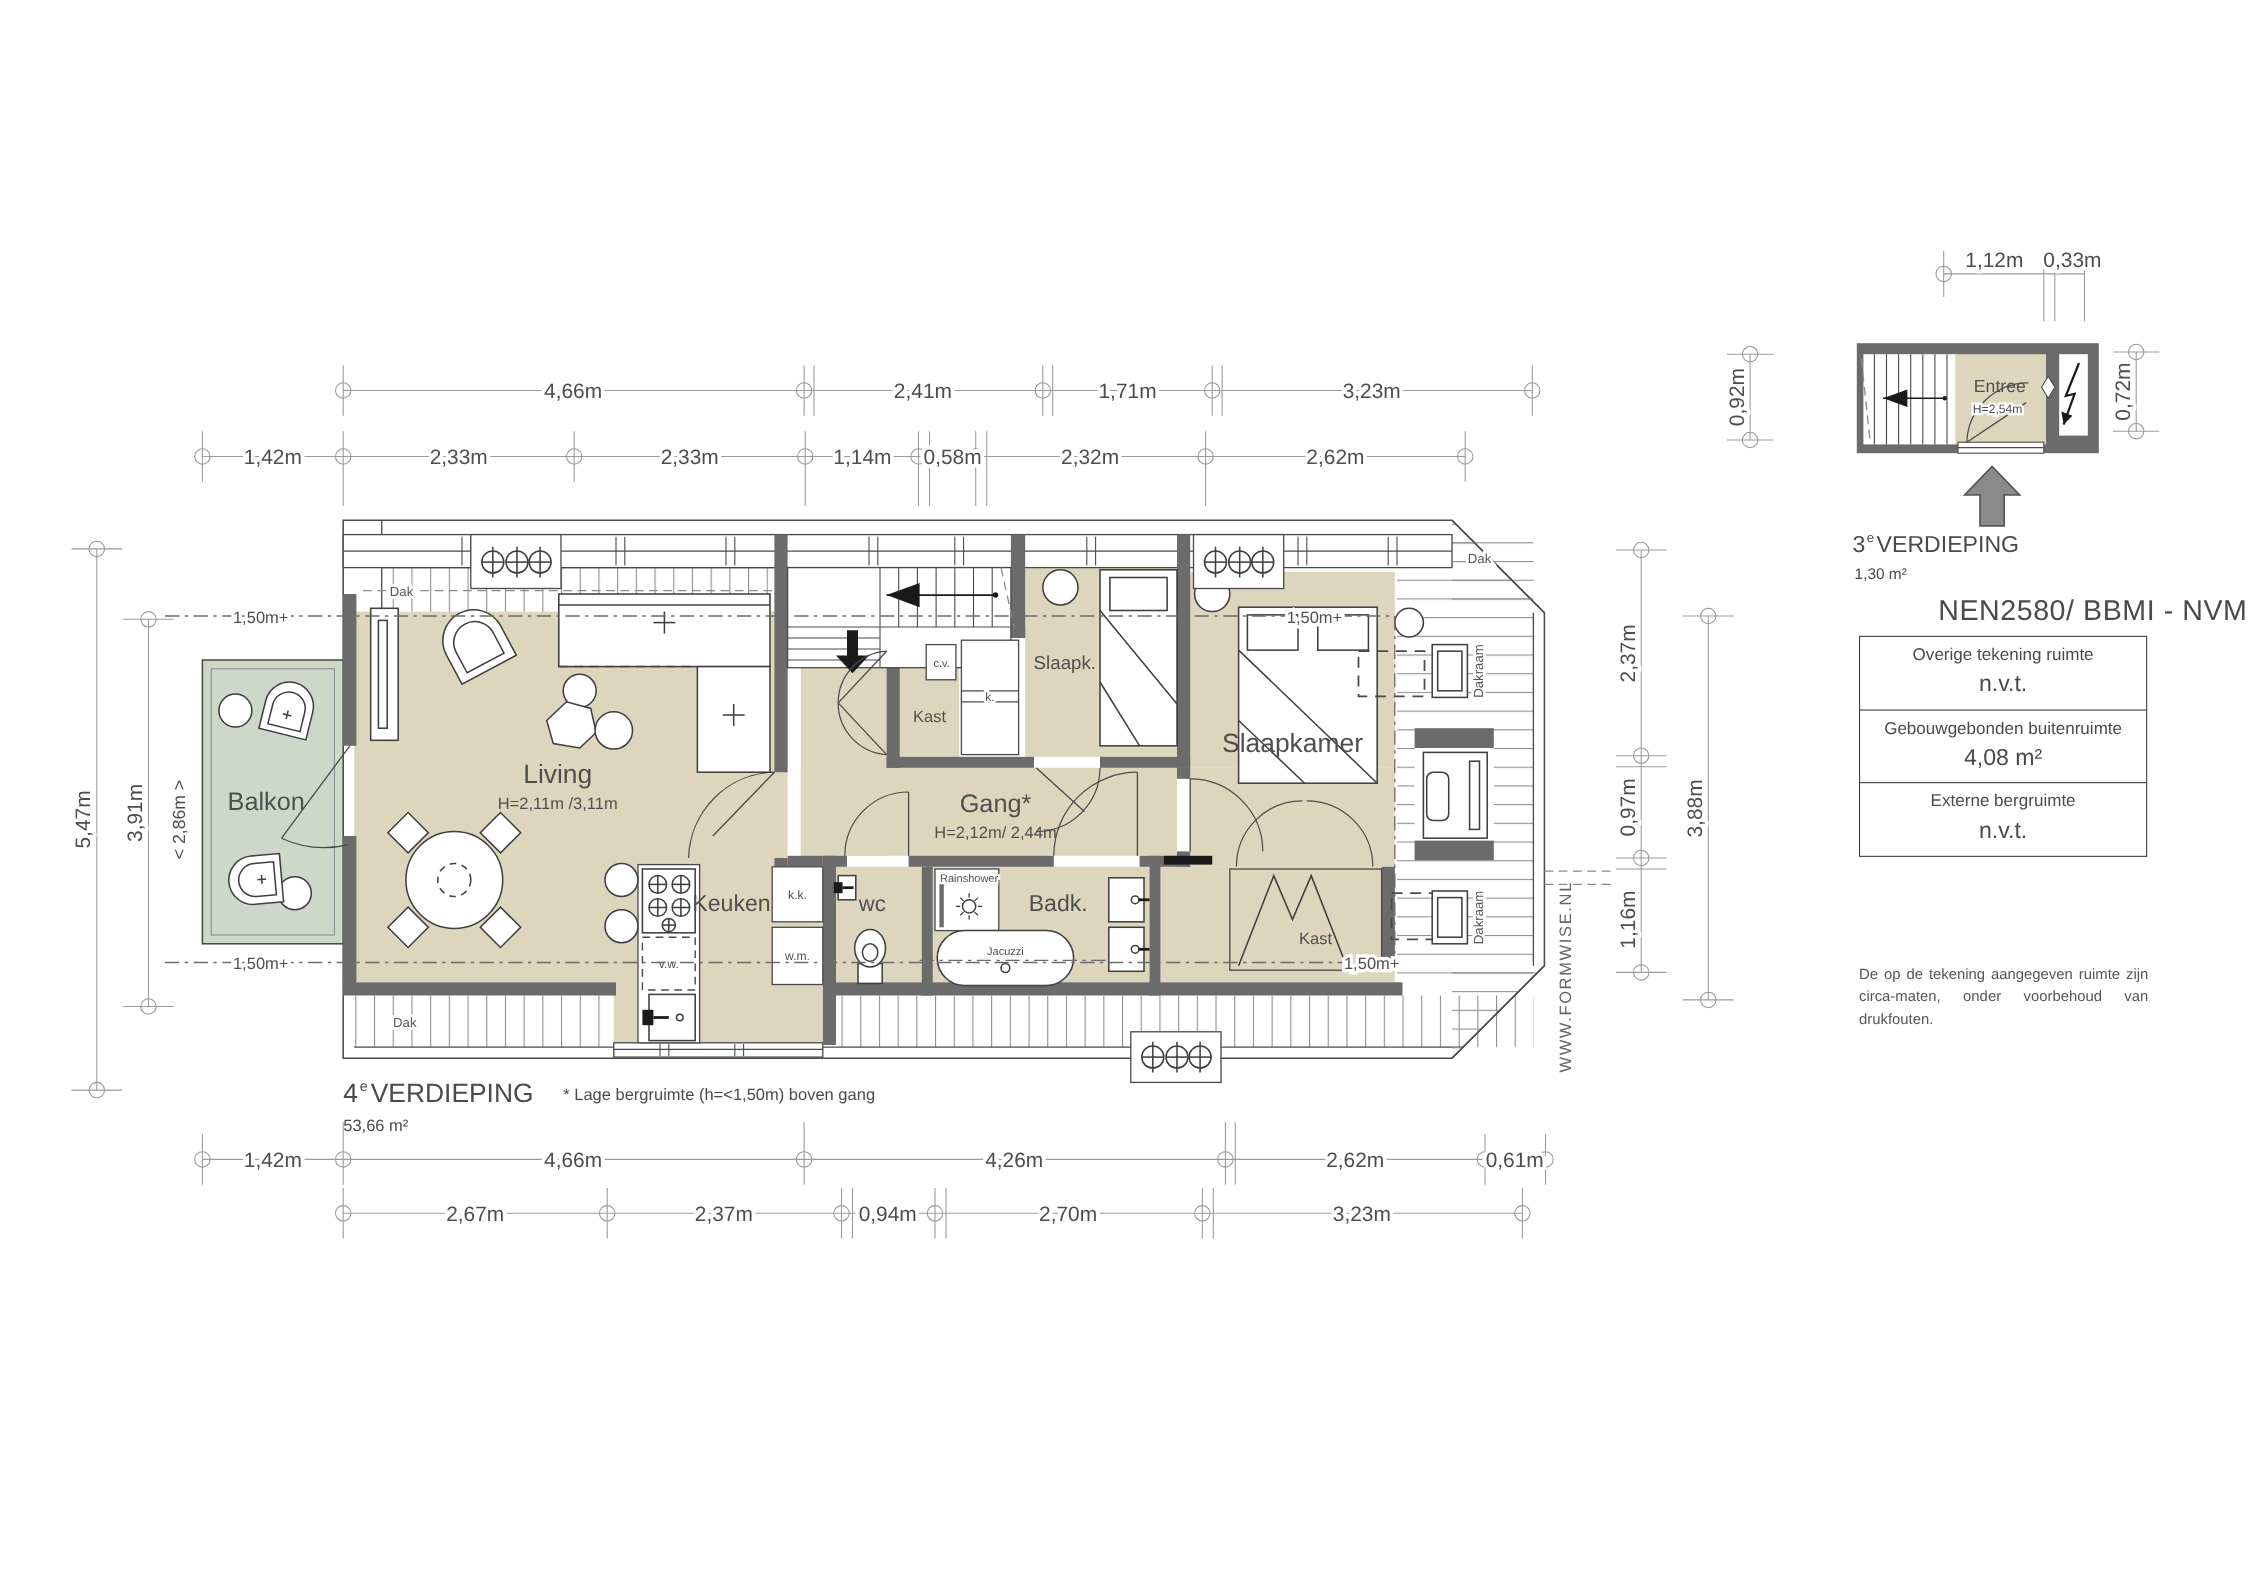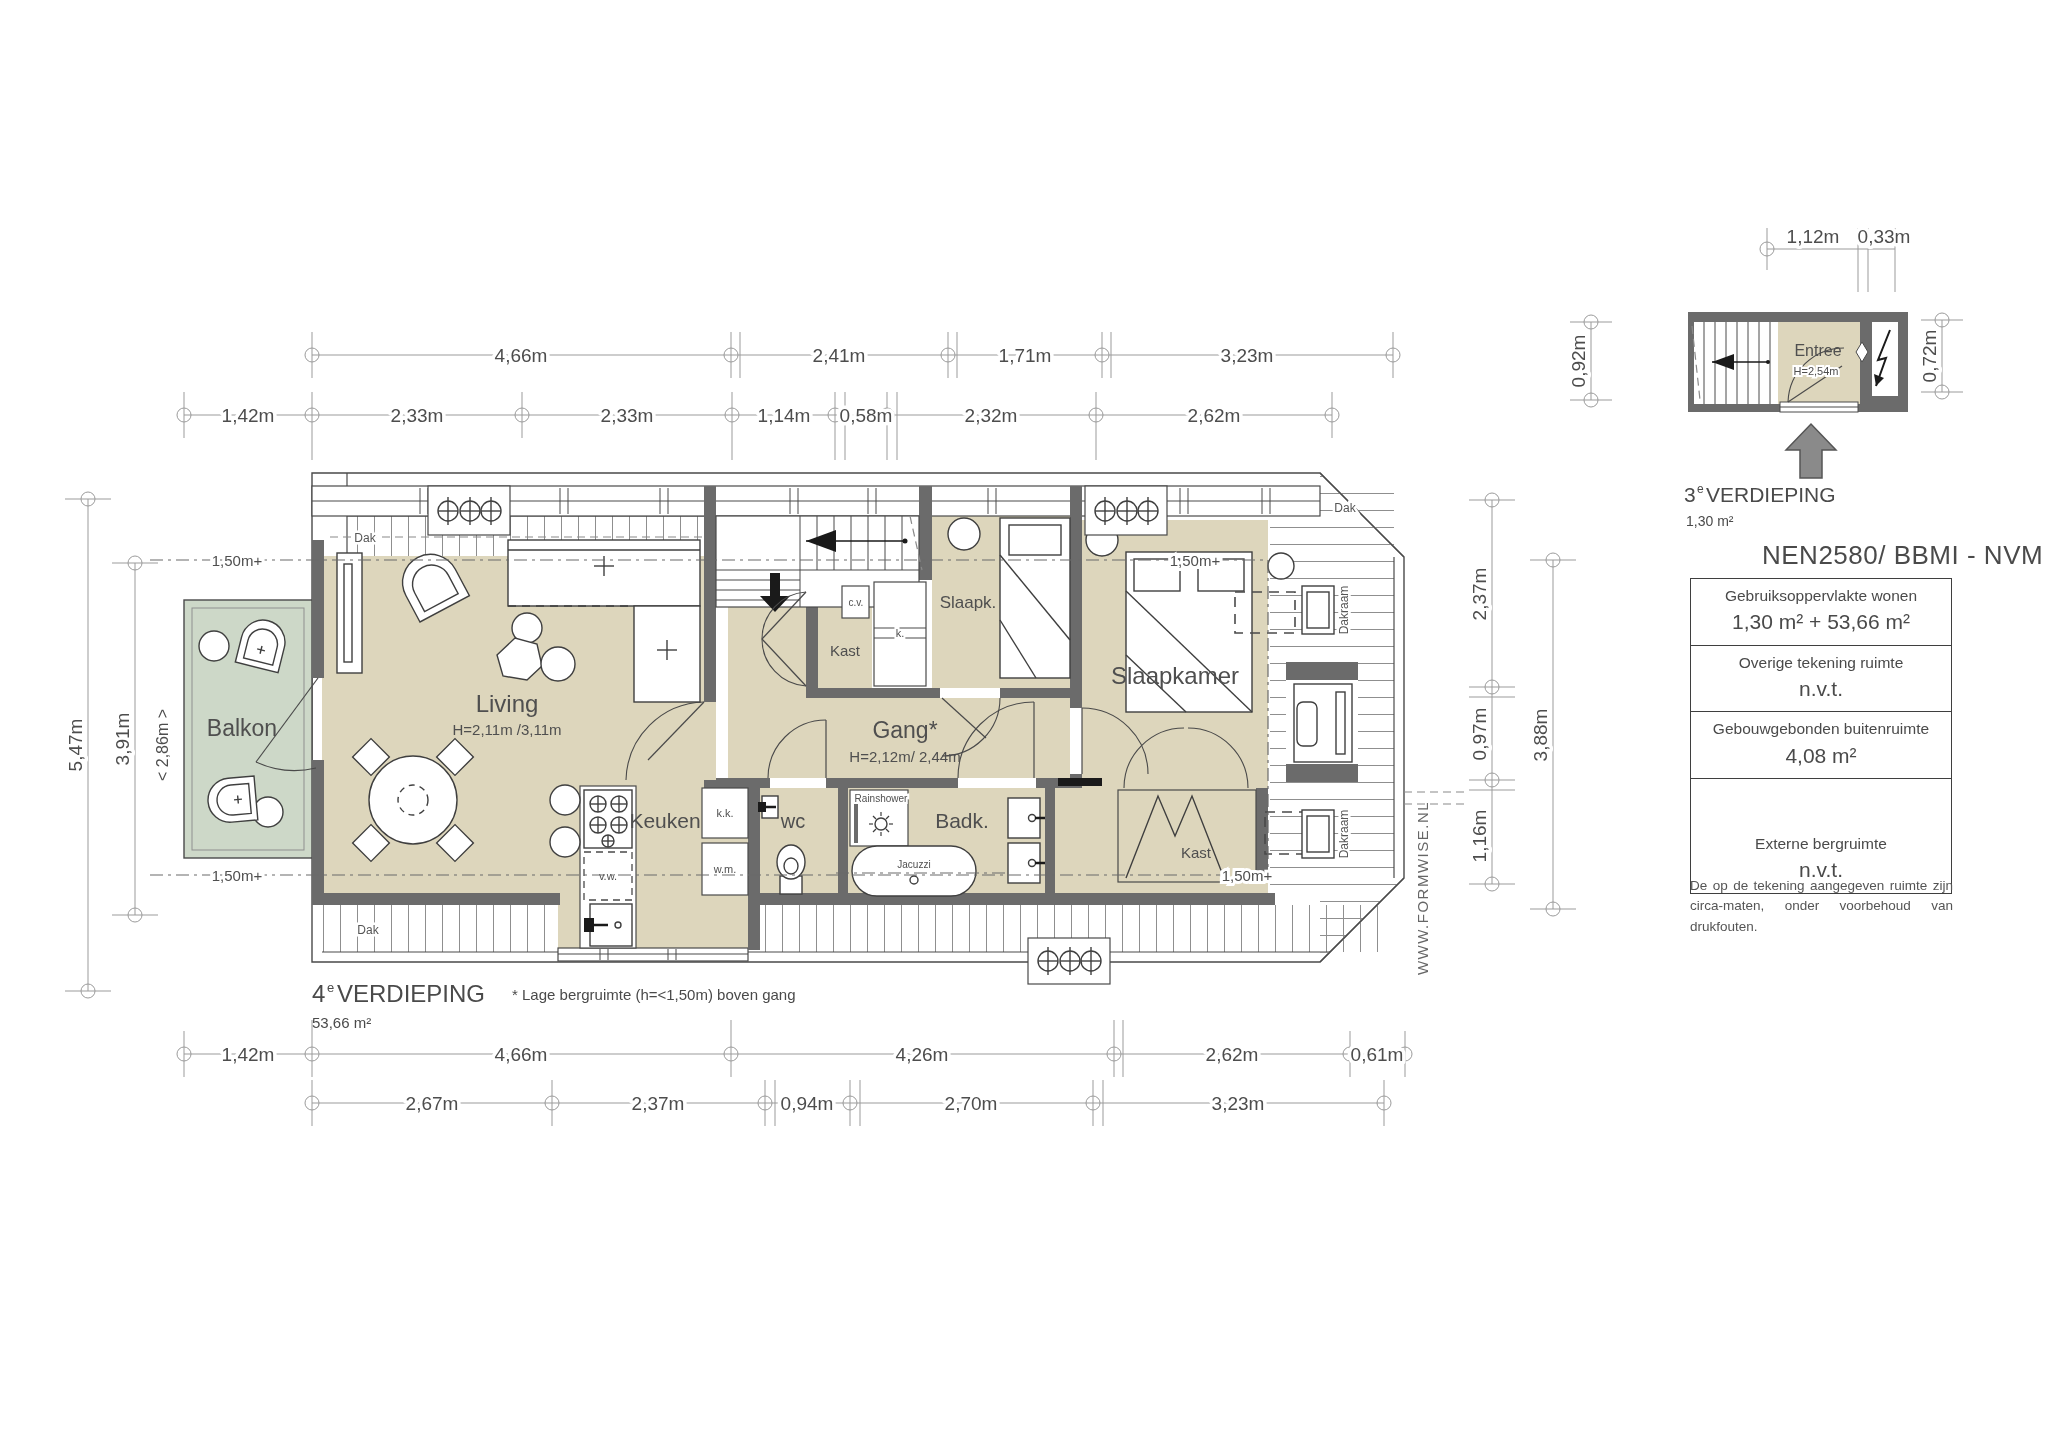--- a/index.html
+++ b/index.html
@@ -27,21 +27,21 @@
   .dash{stroke:#6b6b6b;stroke-width:1.2;fill:none;stroke-dasharray:13 5 3 5;}
   .dash2{stroke:#8a8a8a;stroke-width:1.2;fill:none;stroke-dasharray:8 5;}
   .furn{fill:#ffffff;stroke:#3f3f3f;stroke-width:1.4;}
   .furng{fill:none;stroke:#3f3f3f;stroke-width:1.4;}
   .arc{fill:none;stroke:#4a4a4a;stroke-width:1.1;}
   
   .panel{position:absolute;color:#4a4a4a;}
   #nen-heading{left:1762px;top:540px;width:268px;font-size:26px;letter-spacing:0.5px;white-space:nowrap;}
   #legend-table{left:1690px;top:578px;width:260px;border:1.6px solid #3f3f3f;}
   .lrow{border-bottom:1.6px solid #3f3f3f;text-align:center;padding:5px 4px 7px 4px;}
-  .lrow:last-child{border-bottom:none;margin-top:48px;}
+  .lrow:last-child{border-bottom:none;}
   .lrow .lbl{font-size:15.5px;color:#4a4a4a;line-height:1.5;}
   .lrow .val{font-size:21px;color:#4a4a4a;line-height:1.45;}
   #disclaimer{left:1690px;top:876px;width:263px;font-size:13.5px;color:#555;text-align:justify;line-height:1.5;}
 </style>
 </head>
 <body>
 
 <div id="canvas">
 <svg width="2048" height="1448" viewBox="0 0 2048 1448">
   <defs>
@@ -681,24 +681,20 @@
     <text class="head-sm" x="1686" y="526" style="font-size:14px">1,30 m²</text>
   </g>
 
   <text class="wm" x="1428" y="888" transform="rotate(-90 1428 888)" text-anchor="middle">WWW.FORMWISE.NL</text>
 </svg>
 
 <div class="panel" id="nen-heading">NEN2580/ BBMI - NVM</div>
 
 <div class="panel" id="legend-table">
   <div class="lrow">
-    <div class="lbl">Gebruiksoppervlakte wonen</div>
-    <div class="val">1,30 m² + 53,66 m²</div>
-  </div>
-  <div class="lrow">
     <div class="lbl">Overige tekening ruimte</div>
     <div class="val">n.v.t.</div>
   </div>
   <div class="lrow">
     <div class="lbl">Gebouwgebonden buitenruimte</div>
     <div class="val">4,08 m²</div>
   </div>
   <div class="lrow">
     <div class="lbl">Externe bergruimte</div>
     <div class="val">n.v.t.</div>

